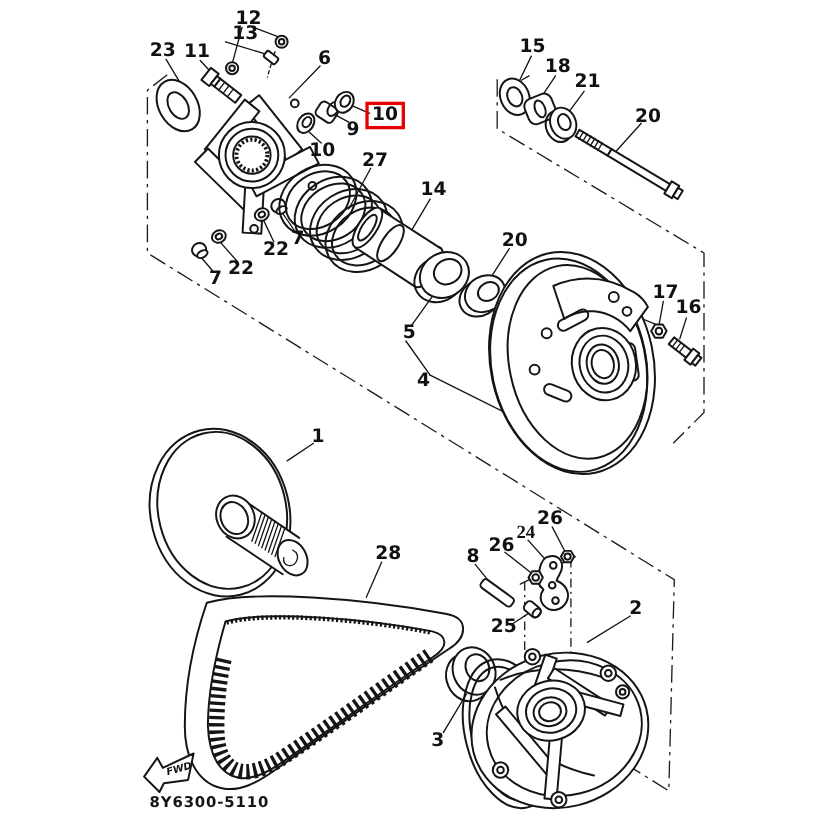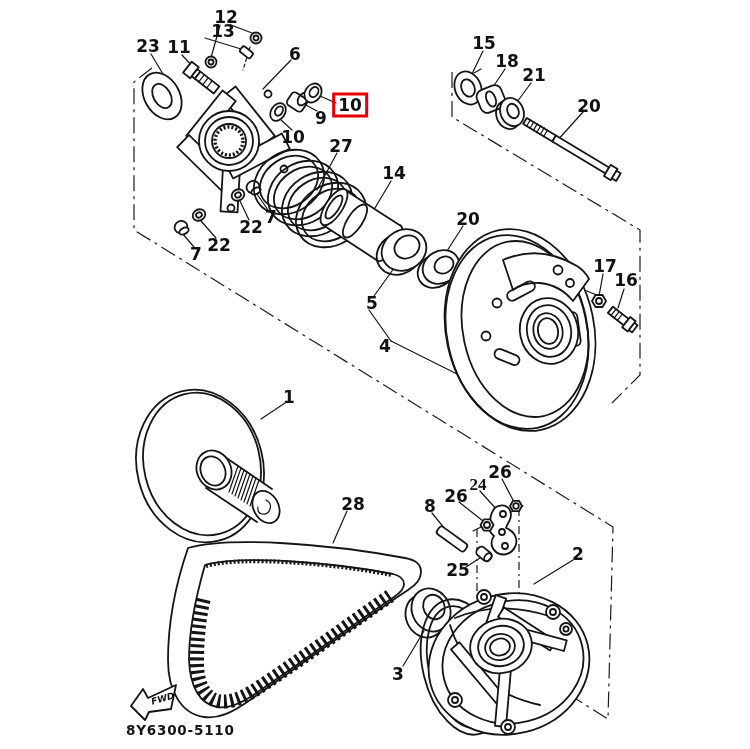--- a/index.html
+++ b/index.html
@@ -8,21 +8,21 @@
   svg{position:absolute;left:0;top:0;}
   .ln{fill:none;stroke:#151515;stroke-width:1.8;stroke-linecap:round;stroke-linejoin:round;}
   .thin{fill:none;stroke:#151515;stroke-width:1.2;stroke-linecap:round;}
   .wf{fill:#ffffff;stroke:#151515;stroke-width:1.8;stroke-linejoin:round;}
   .frame{fill:none;stroke:#1c1c1c;stroke-width:1.2;stroke-dasharray:16 5 3 5;}
   .callout{position:absolute;transform:translate(-50%,-50%);font-size:17px;font-weight:700;
            color:#111;letter-spacing:0px;line-height:1;white-space:nowrap;cursor:pointer;}
   .callout.hl{border:3px solid #e60000;padding:1px 3px;}
   #brand{position:absolute;left:58px;top:316px;font-size:15px;font-weight:400;
          letter-spacing:0.5px;}
-  #pcode{position:absolute;left:126px;top:722px;font-size:13.5px;font-weight:700;
+  #pcode{position:absolute;left:136px;top:722px;font-size:13.5px;font-weight:700;
          color:#151515;letter-spacing:0.8px;}
   .fwdtxt{font:italic 700 9px "DejaVu Sans",sans-serif;fill:#111;stroke:none;}
 </style>
 </head>
 <body>
 
 <div id="stage">
 
 <svg width="750" height="749" viewBox="0 0 750 749">
 

